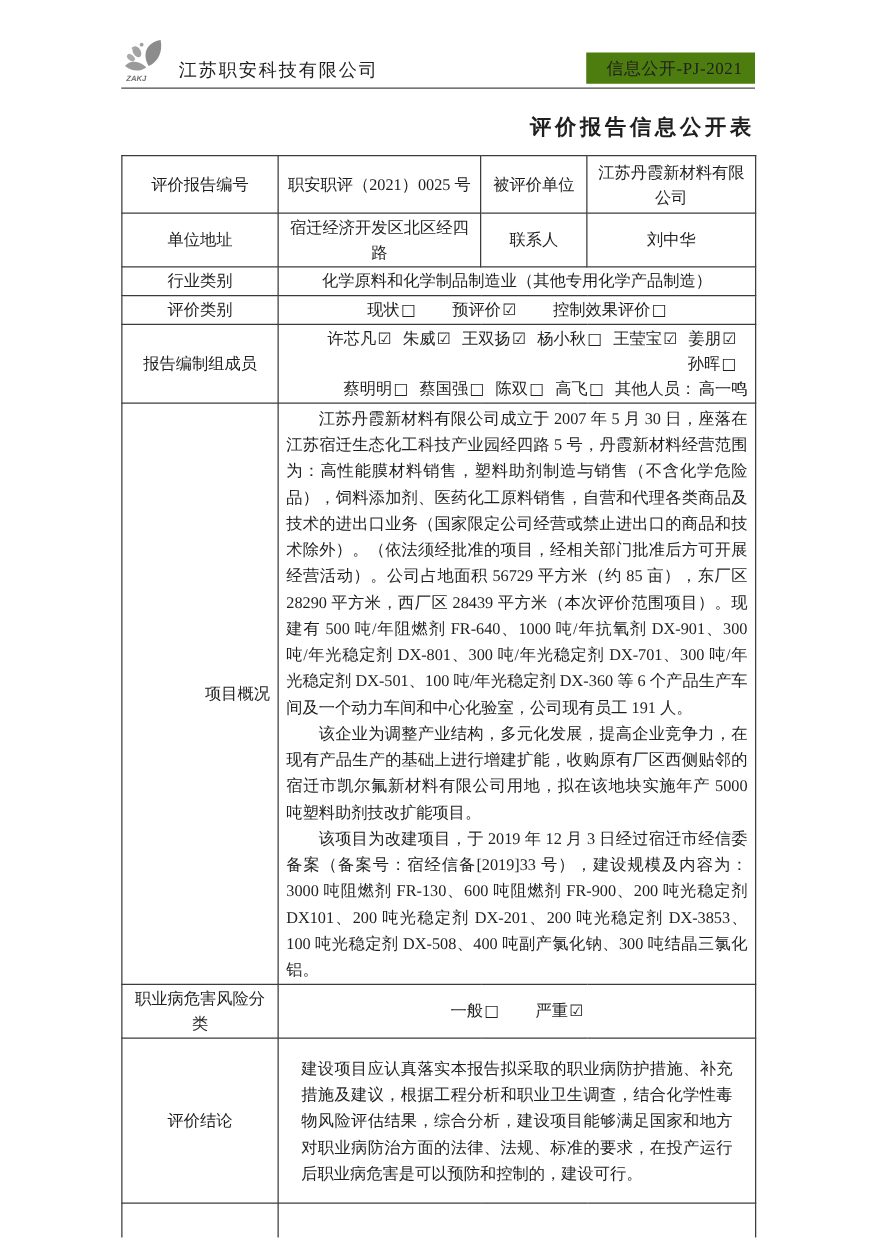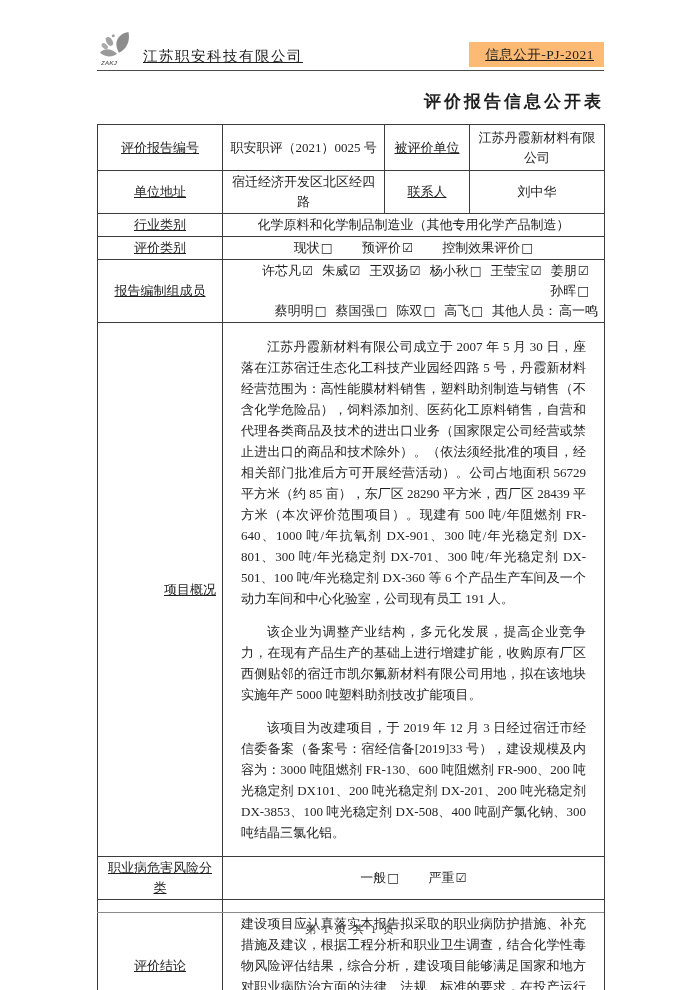--- a/index.html
+++ b/index.html
@@ -7,53 +7,53 @@
     width:700px; height:990px; background:#ffffff;
     font-family:"Liberation Serif","DejaVu Serif",serif;
     color:#1f1f1f;
     -webkit-font-smoothing:antialiased;
   }
   .page { position:relative; width:700px; height:990px; overflow:hidden; background:#fff; }
   .content { position:absolute; left:97px; top:30px; width:507px; }
 
   
   .header { display:flex; justify-content:space-between; align-items:flex-end;
-            border-bottom:1.5px solid #4a4a4a; padding-bottom:2px;text-decoration:underline; }
+            border-bottom:1.5px solid #4a4a4a; padding-bottom:2px; }
   .brand { display:flex; align-items:flex-end; }
   .logo { width:44px; height:38px; flex:0 0 auto; }
   .company { font-size:14.5px; letter-spacing:1.5px; padding-bottom:2px; margin-left:2px; white-space:nowrap; }
-  .doccode { background:#fdba74; font-size:13.5px; letter-spacing:0.5px;
+  .doccode { background:#4d7c0f; font-size:13.5px; letter-spacing:0.5px;
              padding:4px 10px 3px 16px; margin-bottom:1px; white-space:nowrap; }
 
   
   .title { text-align:right; font-size:17px; font-weight:bold; letter-spacing:3px; margin:19px 0 11px 0; }
 
   
   table.info { width:507px; border-collapse:collapse; table-layout:fixed; font-size:13px; }
   table.info td { border:1px solid #3c3c3c; padding:1px 6px; vertical-align:middle; line-height:20px; }
-  td.lbl { text-align:center; padding:1px 2px;text-decoration:underline; }
+  td.lbl { text-align:center; padding:1px 2px; }
   td.val-c { text-align:center; }
   tr.rh45 td { height:43px; }
   tr.rh22 td { height:20px; }
   tr.rh20 td { height:18px; }
   tr.rh43 td { height:41px; }
   tr.rh377 td { height:375px;text-align:right; }
   tr.rh23 td { height:21px; }
   tr.rh122 td { height:120px; }
   tr.rh93 td { height:91px; }
 
   .opt { margin:0 13px; white-space:nowrap; }
   .cb { font-family:"DejaVu Sans","Liberation Sans",sans-serif; font-size:12.5px; padding-left:1px; }
 
   td.team-cell { text-align:right; padding:1px 8px; line-height:21.5px; }
   .member { margin-right:9px; white-space:nowrap; }
   .others-label { margin-right:2px; }
 
   td.flow-cell { text-align:justify; padding:2px 9px; vertical-align:top; }
-  td.flow-cell p { margin:12px; text-indent:2em; line-height:21px; text-align:justify; }
+  td.flow-cell p { margin:0; text-indent:2em; line-height:21px; text-align:justify; }
   td.concl-cell { text-align:justify; padding:4px 9px; }
   td.concl-cell p { margin:12px; line-height:21px; text-align:justify; }
 
   
   .footer { position:absolute; left:97px; width:507px; top:912px;
             border-top:1px solid #8a8a8a; text-align:center;
             font-size:11px; color:#333; padding-top:9px; letter-spacing:2px; }
 </style>
 </head>
 <body>
@@ -153,16 +153,13 @@
           <td class="val-c" colspan="3">
             
             
             
           </td>
         </tr>
       </tbody>
     </table>
   </div>
 
-  <div class="footer">
-    <span>第 1 页 共 1 页</span>
-  </div>
 </div>
 
 </body></html>

